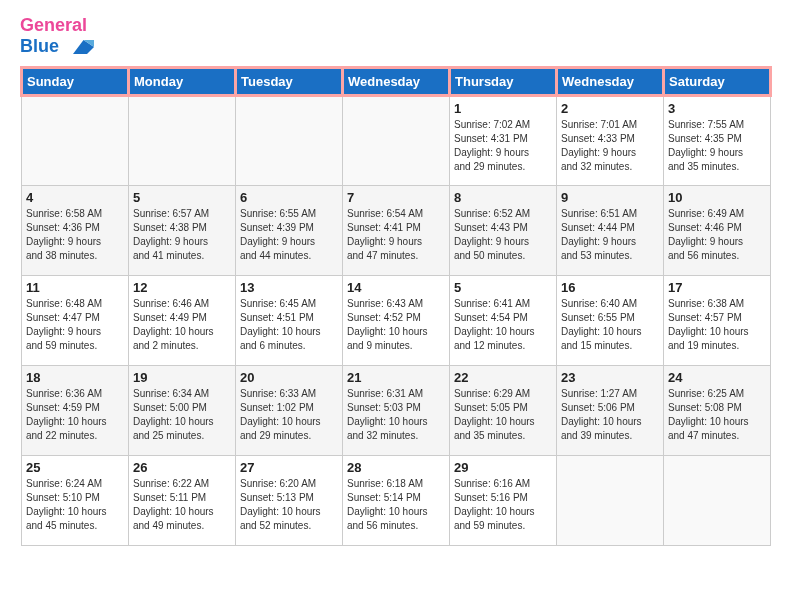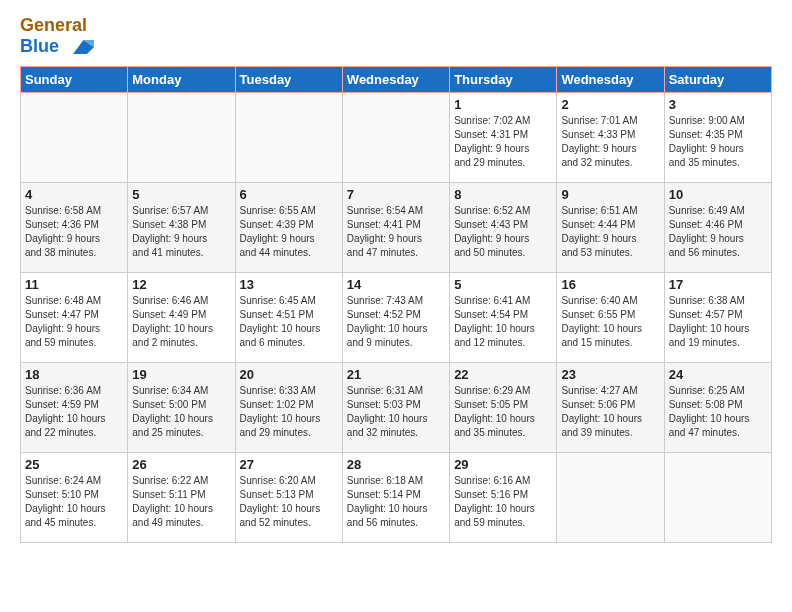--- a/index.html
+++ b/index.html
@@ -20,21 +20,21 @@
       display: flex;
       align-items: center;
       gap: 0;
     }
     .logo-text {
       font-size: 18px;
       font-weight: bold;
       color: #333;
       line-height: 1.1;
     }
-    .logo-text span { color: #a16207; }
+    .logo-text span { color: #ec4899; }
     .logo-icon {
       width: 32px;
       height: 32px;
       margin-left: 2px;
     }
     .title-area {
       text-align: right;
     }
     .month-title {
       font-size: 36px;
@@ -53,21 +53,21 @@
       border-collapse: collapse;
       table-layout: fixed;
     }
     thead th {
       background: #1a6fc4;
       color: #fff;
       font-size: 13px;
       font-weight: bold;
       padding: 5px 4px;
       text-align: left;
-      border: 1px solid #fca5a5;
+      border: 3px solid #fca5a5;
     }
     tbody td {
       vertical-align: top;
       border: 1px solid #ccc;
       padding: 4px 4px;
       font-size: 10.5px;
       color: #222;
       height: 90px;
       background: #fff;
     }
@@ -144,21 +144,21 @@
         </td>
         <td>
           <span class="day-number">2</span>
           <div class="day-info">Sunrise: 7:01 AM</div>
           <div class="day-info">Sunset: 4:33 PM</div>
           <div class="day-info">Daylight: 9 hours</div>
           <div class="day-info">and 32 minutes.</div>
         </td>
         <td>
           <span class="day-number">3</span>
-          <div class="day-info">Sunrise: 9:00 AM</div>
+          <div class="day-info">Sunrise: 7:55 AM</div>
           <div class="day-info">Sunset: 4:35 PM</div>
           <div class="day-info">Daylight: 9 hours</div>
           <div class="day-info">and 35 minutes.</div>
         </td>
       </tr>
       <tr>
         <td>
           <span class="day-number">4</span>
           <div class="day-info">Sunrise: 6:58 AM</div>
           <div class="day-info">Sunset: 4:36 PM</div>
@@ -225,21 +225,21 @@
         </td>
         <td>
           <span class="day-number">13</span>
           <div class="day-info">Sunrise: 6:45 AM</div>
           <div class="day-info">Sunset: 4:51 PM</div>
           <div class="day-info">Daylight: 10 hours</div>
           <div class="day-info">and 6 minutes.</div>
         </td>
         <td>
           <span class="day-number">14</span>
-          <div class="day-info">Sunrise: 7:43 AM</div>
+          <div class="day-info">Sunrise: 6:43 AM</div>
           <div class="day-info">Sunset: 4:52 PM</div>
           <div class="day-info">Daylight: 10 hours</div>
           <div class="day-info">and 9 minutes.</div>
         </td>
         <td>
           <span class="day-number">5</span>
           <div class="day-info">Sunrise: 6:41 AM</div>
           <div class="day-info">Sunset: 4:54 PM</div>
           <div class="day-info">Daylight: 10 hours</div>
           <div class="day-info">and 12 minutes.</div>
@@ -290,21 +290,21 @@
         </td>
         <td>
           <span class="day-number">22</span>
           <div class="day-info">Sunrise: 6:29 AM</div>
           <div class="day-info">Sunset: 5:05 PM</div>
           <div class="day-info">Daylight: 10 hours</div>
           <div class="day-info">and 35 minutes.</div>
         </td>
         <td>
           <span class="day-number">23</span>
-          <div class="day-info">Sunrise: 4:27 AM</div>
+          <div class="day-info">Sunrise: 1:27 AM</div>
           <div class="day-info">Sunset: 5:06 PM</div>
           <div class="day-info">Daylight: 10 hours</div>
           <div class="day-info">and 39 minutes.</div>
         </td>
         <td>
           <span class="day-number">24</span>
           <div class="day-info">Sunrise: 6:25 AM</div>
           <div class="day-info">Sunset: 5:08 PM</div>
           <div class="day-info">Daylight: 10 hours</div>
           <div class="day-info">and 47 minutes.</div>

